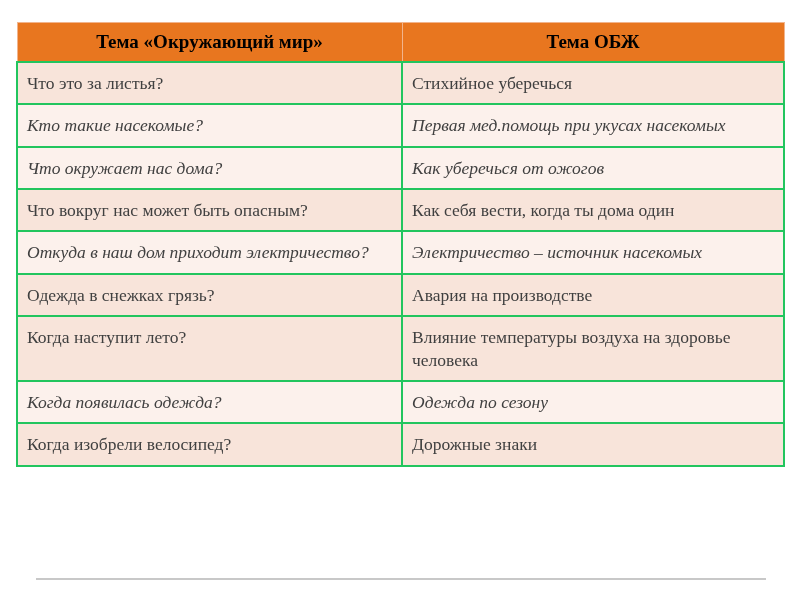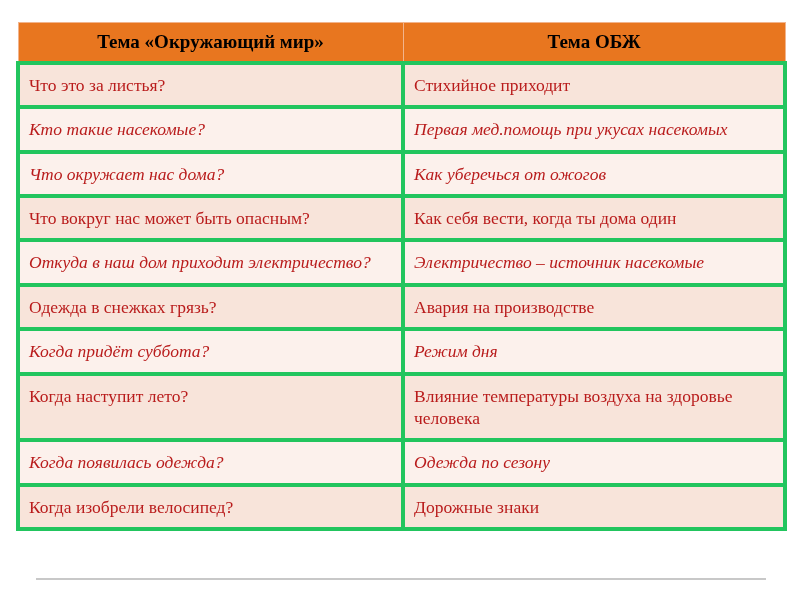--- a/index.html
+++ b/index.html
@@ -36,23 +36,23 @@
     color: #000000;
     font-weight: bold;
     font-size: 19px;
     text-align: center;
     padding: 8px 6px;
     border: 1px solid #F2B48C;
     line-height: 1.15;
   }
   table.topics td {
     font-size: 17.5px;
-    color: #b91c1c;
+    color: #404040;
     padding: 9px 10px 9px 9px;
-    border: 4px solid #22c55e;
+    border: 2px solid #22c55e;
     vertical-align: top;
     line-height: 1.28;
   }
   table.topics tr.odd td {
     background: #F8E4DA;
   }
   table.topics tr.even td {
     background: #FCF1EC;
     font-style: italic;
   }
@@ -80,45 +80,41 @@
       </colgroup>
       <thead>
         <tr>
           <th>Тема «Окружающий мир»</th>
           <th>Тема ОБЖ</th>
         </tr>
       </thead>
       <tbody>
         <tr class="odd">
           <td>Что это за листья?</td>
-          <td>Стихийное приходит</td>
+          <td>Стихийное уберечься</td>
         </tr>
         <tr class="even">
           <td>Кто такие насекомые?</td>
           <td>Первая мед.помощь при укусах насекомых</td>
         </tr>
         <tr class="even">
           <td>Что окружает нас дома?</td>
           <td>Как уберечься от ожогов</td>
         </tr>
         <tr class="odd">
           <td>Что вокруг нас может быть опасным?</td>
           <td>Как себя вести, когда ты дома один</td>
         </tr>
         <tr class="even">
           <td>Откуда в наш дом приходит электричество?</td>
-          <td>Электричество – источник насекомые</td>
+          <td>Электричество – источник насекомых</td>
         </tr>
         <tr class="odd">
           <td>Одежда в снежках грязь?</td>
           <td>Авария на производстве</td>
-        </tr>
-        <tr class="even">
-          <td>Когда придёт суббота?</td>
-          <td>Режим дня</td>
         </tr>
         <tr class="odd">
           <td>Когда наступит лето?</td>
           <td>Влияние температуры воздуха на здоровье человека</td>
         </tr>
         <tr class="even">
           <td>Когда появилась одежда?</td>
           <td>Одежда по сезону</td>
         </tr>
         <tr class="odd">

